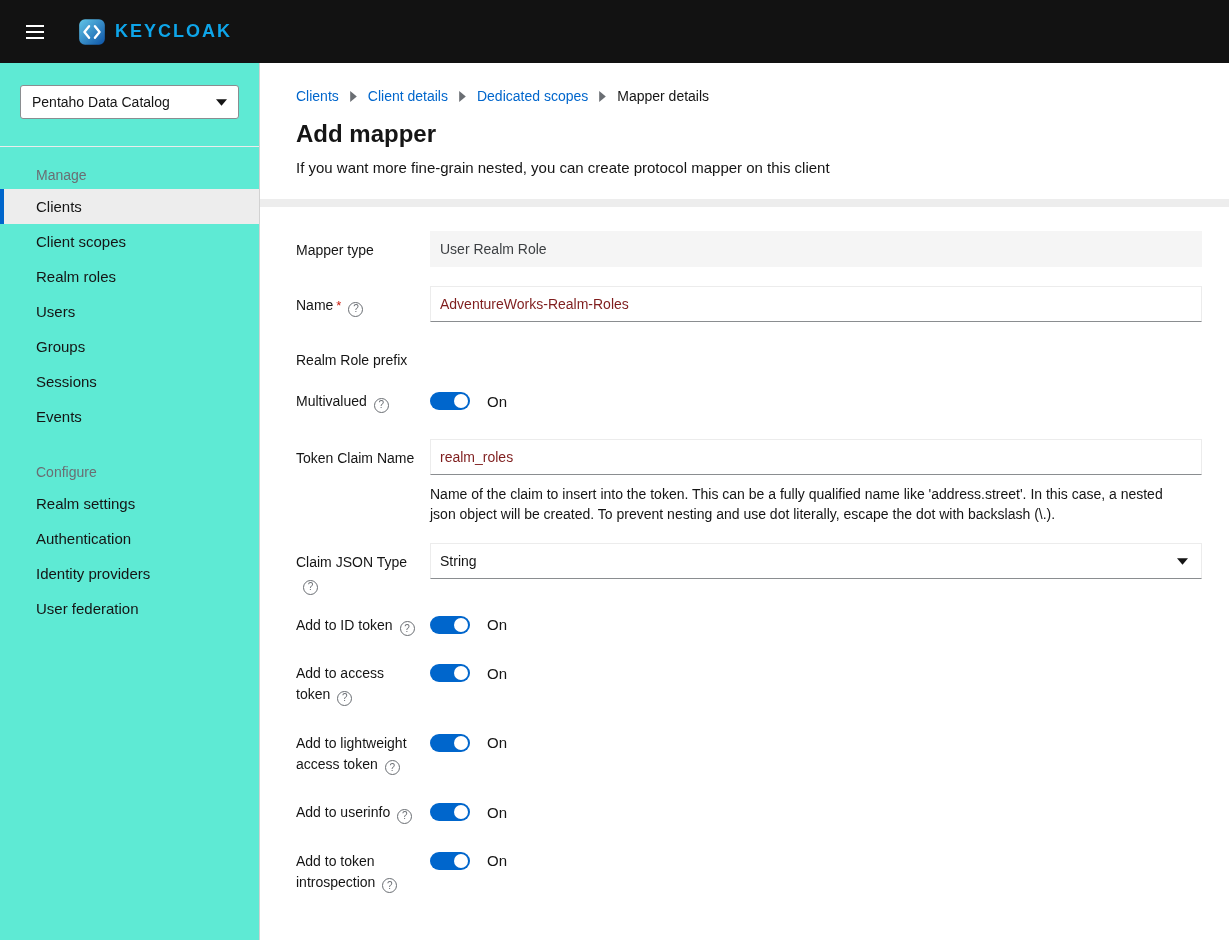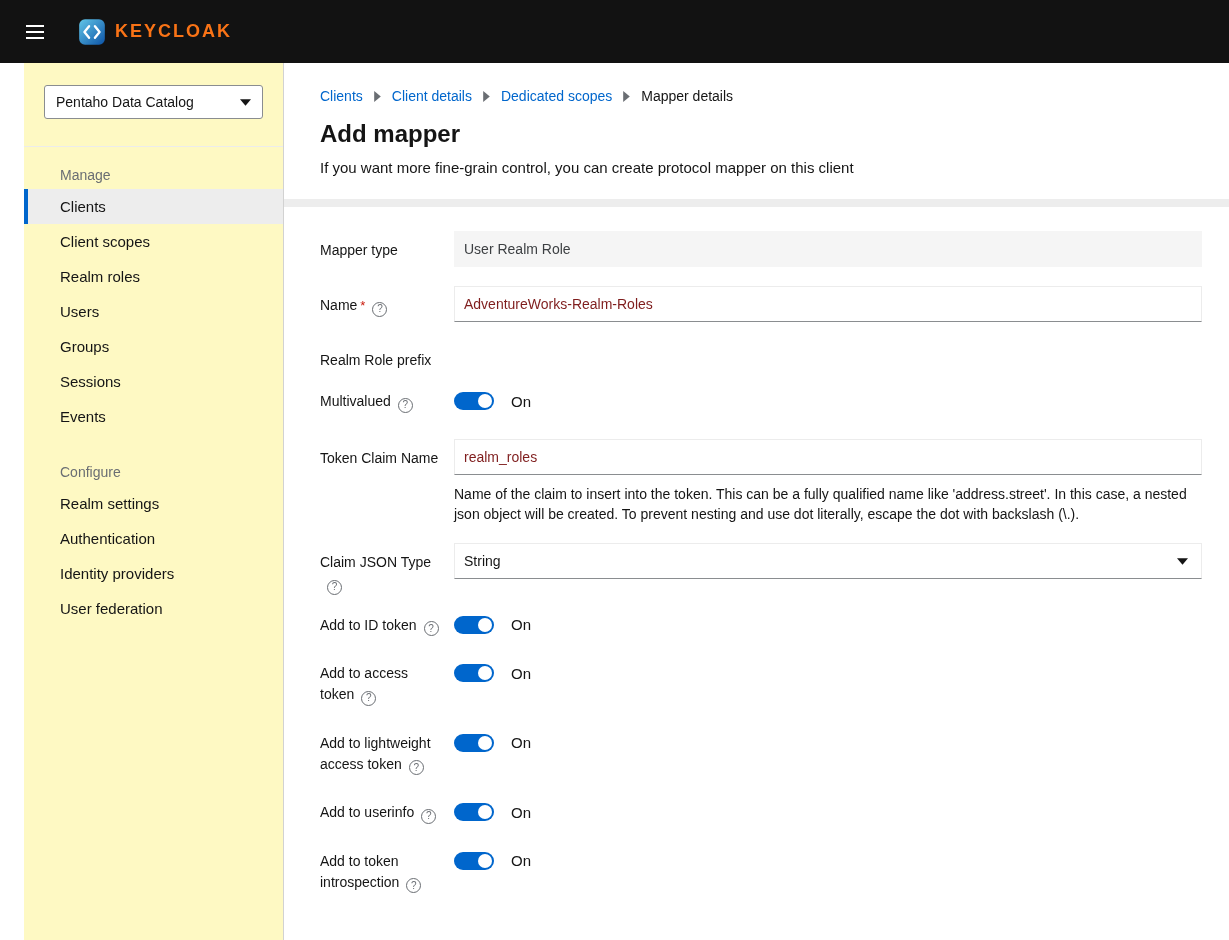--- a/index.html
+++ b/index.html
@@ -16,30 +16,30 @@
     height:63px; flex:none; background:#121212;
     display:flex; align-items:center; padding:0 16px;
   }
   .hamburger {
     width:38px; height:38px; background:none; border:none; cursor:pointer;
     display:flex; flex-direction:column; justify-content:center; gap:4px; padding:0 10px;
   }
   .hamburger span { display:block; width:18px; height:2px; background:#fff; }
   .brand { display:flex; align-items:center; margin-left:24px; gap:9px; }
   .brand-text {
-    color:#f97316; font-weight:700; font-size:18px; letter-spacing:2px;
+    color:#0ea5e9; font-weight:700; font-size:18px; letter-spacing:2px;
   }
 
   
   .layout { flex:1; display:flex; min-height:0; }
 
   
   .sidebar {
-    width:260px; flex:none; background:#fef9c3; border-right:1px solid #d2d2d2;
-    padding-top:22px; overflow:hidden;margin-left:24px;
+    width:260px; flex:none; background:#5eead4; border-right:1px solid #d2d2d2;
+    padding-top:22px; overflow:hidden;
   }
   .realm-wrap { padding:0 20px 27px; border-bottom:1px solid #ececec; }
   .realm-select {
     height:34px; border:1px solid #8a8d90; border-radius:3px;
     display:flex; align-items:center; justify-content:space-between;
     padding:0 11px; font-size:14px; cursor:pointer; background:#fff;
   }
   .nav-section-title {
     margin:20px 0 6px; padding:0 24px 0 36px;
     font-size:14px; color:#6a6e73; font-weight:400;
@@ -180,21 +180,21 @@
         </span>
         <a class="crumb-link">Dedicated scopes</a>
         <span class="crumb-sep">
           <svg width="7" height="11" viewBox="0 0 6 10">
               <path d="M0 0 L6 5 L0 10 Z" fill="#6a6e73"></path>
             </svg>
         </span>
         <span class="crumb-current">Mapper details</span>
       </nav>
       <h1 class="page-title">Add mapper</h1>
-      <p class="page-subtitle">If you want more fine-grain control, you can create protocol mapper on this client</p>
+      <p class="page-subtitle">If you want more fine-grain nested, you can create protocol mapper on this client</p>
     </div>
 
     <div class="divider-band"></div>
 
     <div class="form-area">
 
       <div class="row">
         <div class="label-col">
           <label class="fl">Mapper type</label>
         </div>

